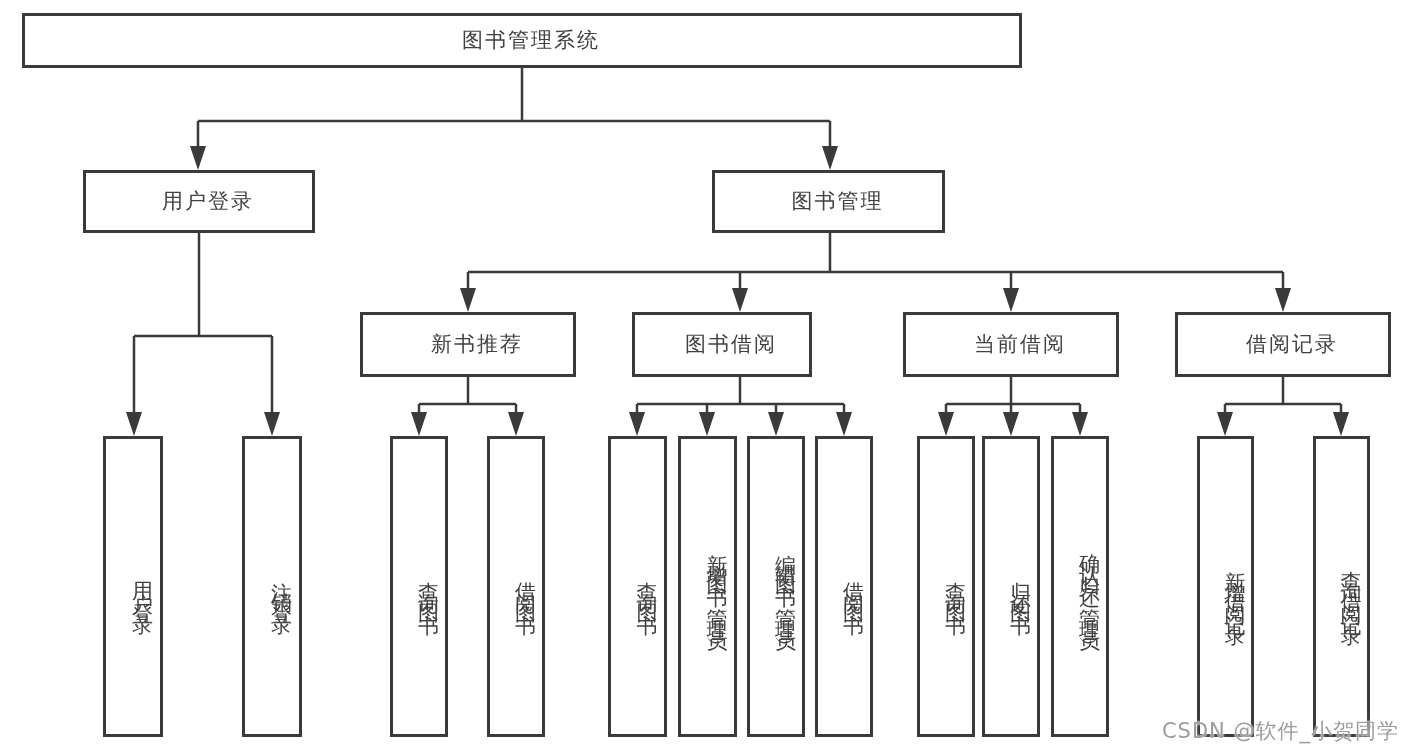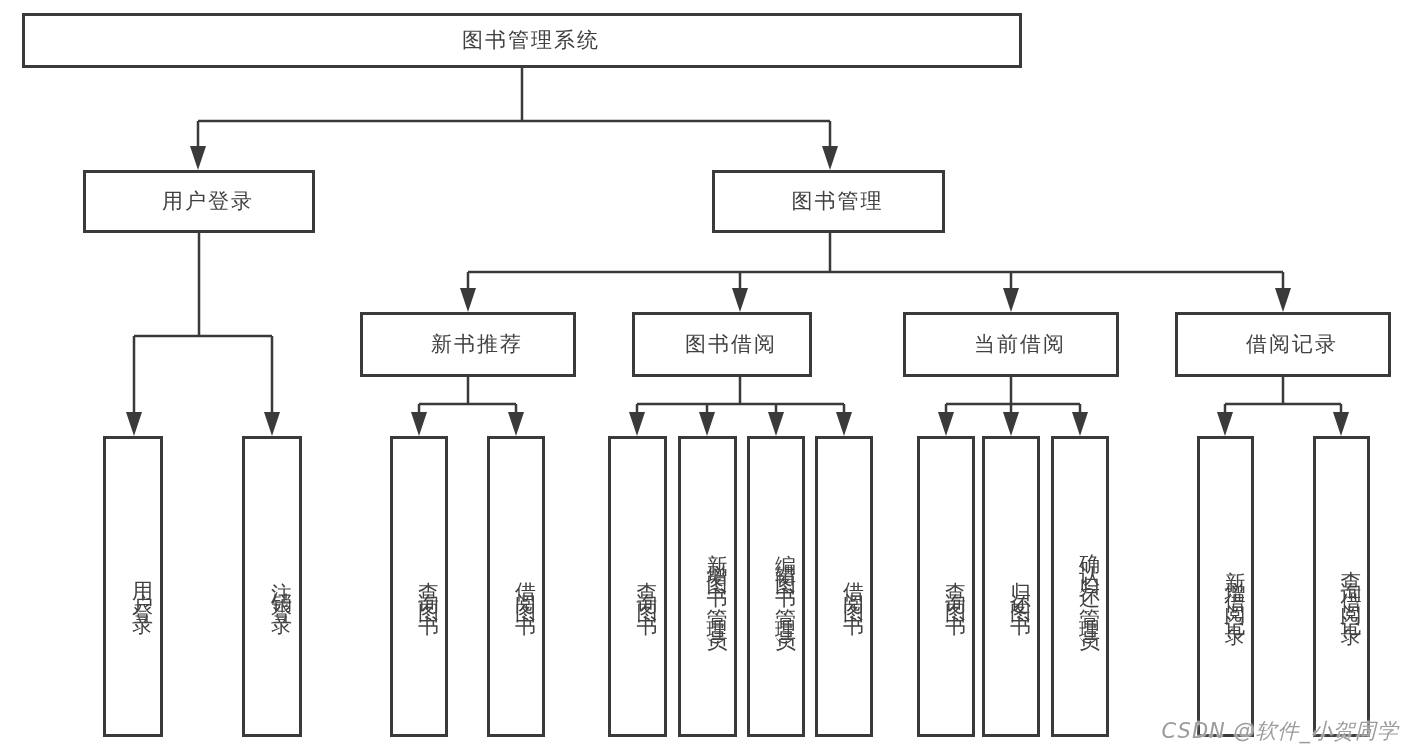--- a/index.html
+++ b/index.html
@@ -39,21 +39,20 @@
   }
   .watermark{
     position:absolute;
     right:6px;
     bottom:2px;
     font-size:21px;
     letter-spacing:1px;
     color:#9c9c9c;
     text-shadow:0 0 3px #ffffff, 0 0 2px #ffffff;
     z-index:5;
-    font-style:italic;
   }
 </style>
 </head>
 <body>
 
 <div class="stage">
 
   <svg class="wires" width="1405" height="747" viewBox="0 0 1405 747" xmlns="http://www.w3.org/2000/svg">
     <path class="wire" d="
       M522,68 V121

